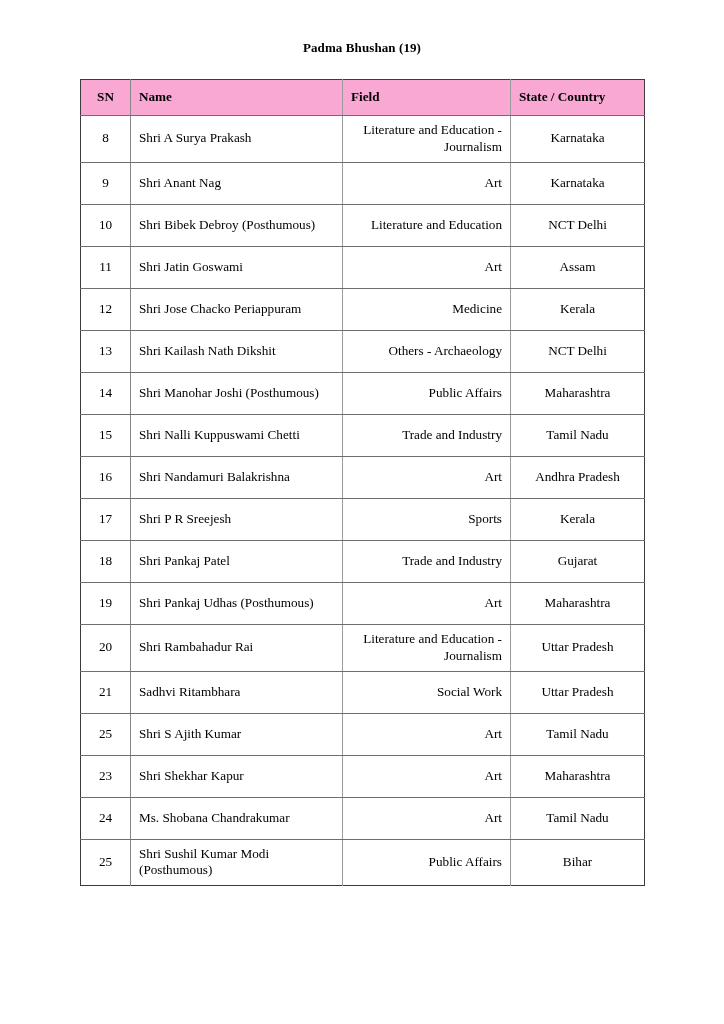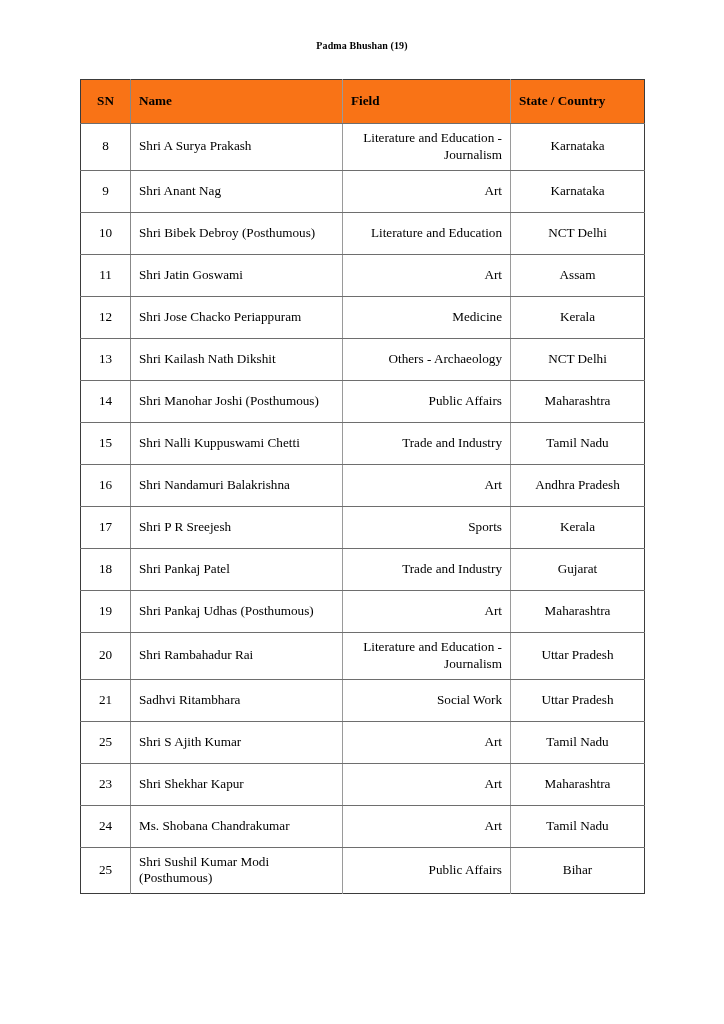--- a/index.html
+++ b/index.html
@@ -22,21 +22,21 @@
     box-sizing: border-box;
   }
 
   
   .doc-title {
     position: absolute;
     left: 0;
     top: 40px;
     width: 724px;
     text-align: center;
-    font-size: 10px;
+    font-size: 13px;
     font-weight: bold;
     letter-spacing: 0.1px;
   }
 
   
   .table-wrap {
     position: absolute;
     left: 80px;
     top: 79px;
     width: 564px;
@@ -69,23 +69,23 @@
 
   
   table.award-table th.col-sn,
   table.award-table td.col-sn {
     border-right: 1.4px solid #888888;
     text-align: center;
     padding: 6px 2px;
   }
 
   table.award-table thead th {
-    background: #f97316;
+    background: #f9a8d4;
     font-weight: bold;
-    height: 44px;
+    height: 36px;
     padding: 6px 8px;
     text-align: left;
   }
   table.award-table thead th.col-sn { text-align: center; }
   table.award-table thead tr th { border-bottom: 1.2px solid #6e6e6e; }
 
   table.award-table tbody td {
     height: 42px;
     padding: 6px 8px;
   }

